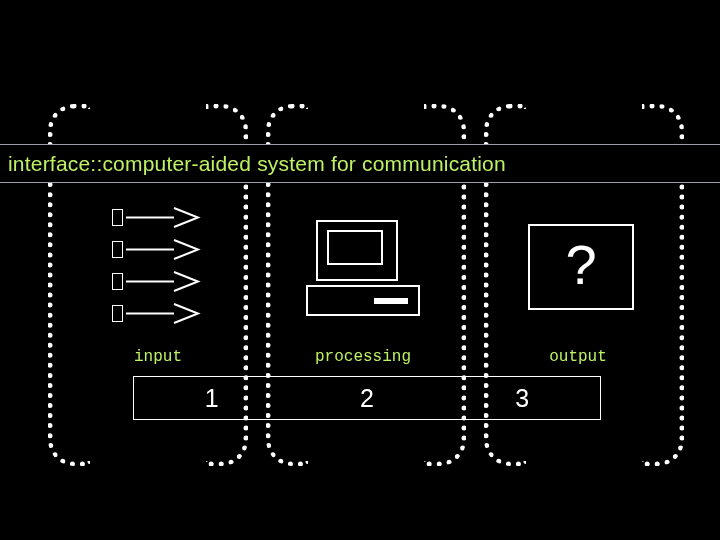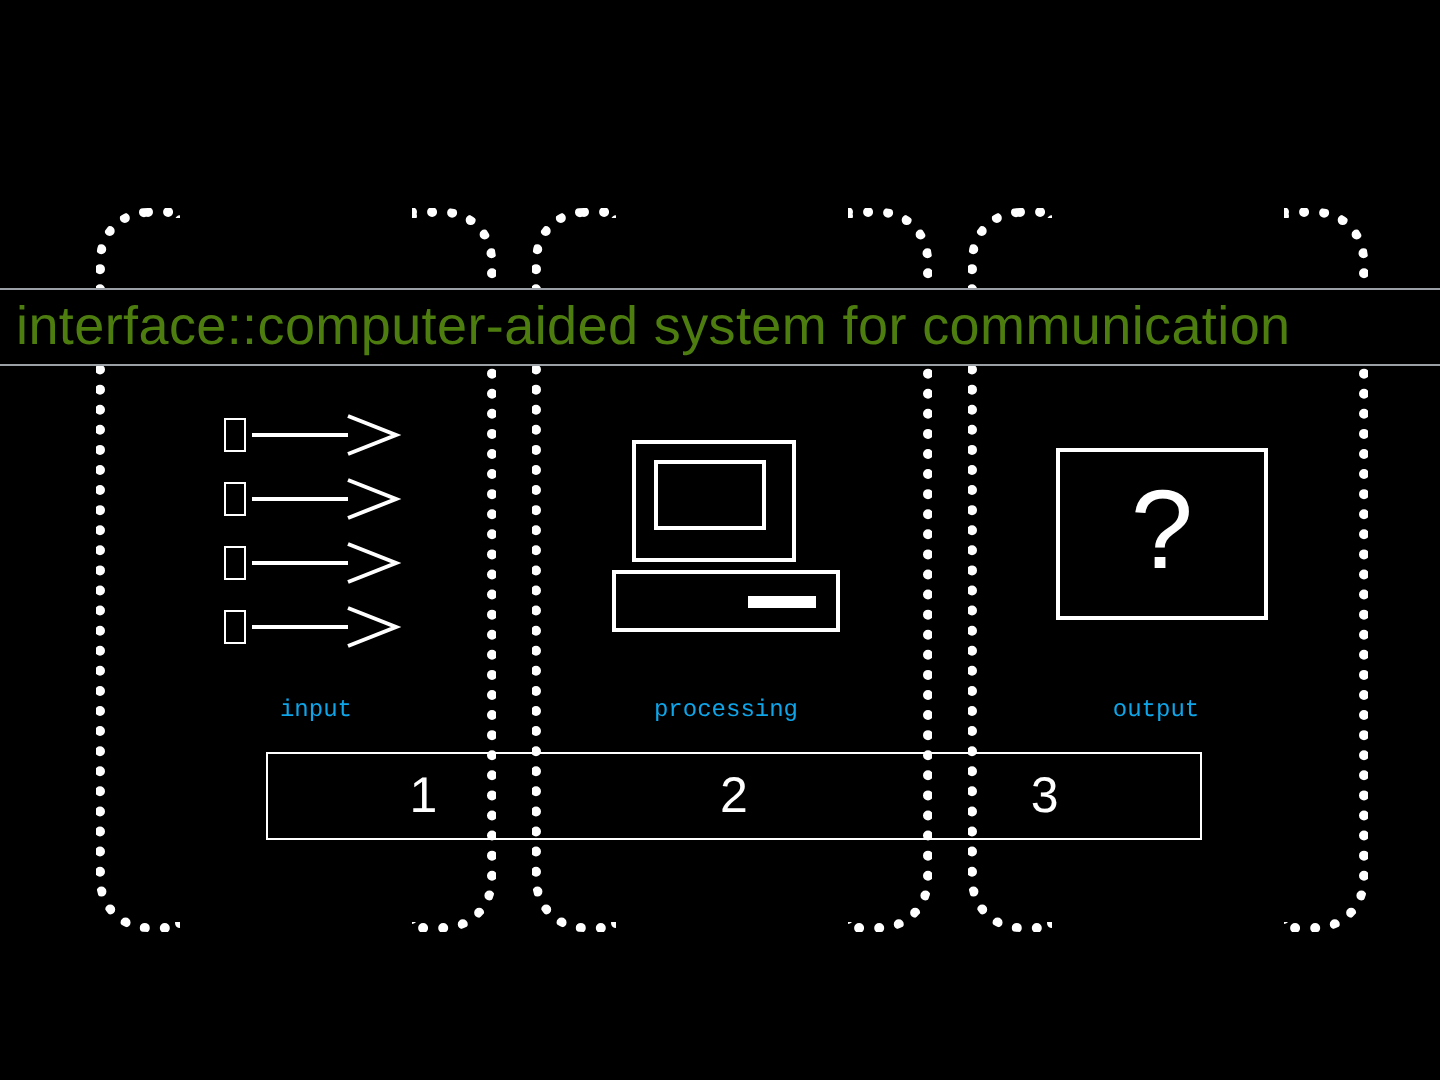--- a/index.html
+++ b/index.html
@@ -43,22 +43,22 @@
     width: 720px;
     height: 39px;
     border-top: 1px solid #9aa0a6;
     border-bottom: 1px solid #9aa0a6;
     box-sizing: border-box;
     background: #000000;
     display: flex;
     align-items: center;
   }
   #title-text {
-    color: #4d7c0f;
-    font-size: 27px;
+    color: #bef264;
+    font-size: 21px;
     letter-spacing: 0.2px;
     padding-left: 8px;
     white-space: nowrap;
   }
 
   
   #arrows {
     position: absolute;
     left: 112px;
     top: 206px;
@@ -141,23 +141,23 @@
   #output-question {
     color: #ffffff;
     font-size: 56px;
     line-height: 1;
     margin-top: -4px;
   }
 
   
   .caption {
     position: absolute;
-    color: #0ea5e9;
+    color: #bef264;
     font-family: "Liberation Mono", monospace;
-    font-size: 12px;
+    font-size: 16px;
     text-align: center;
     white-space: nowrap;
   }
 
   
   #numbers-bar {
     position: absolute;
     left: 133px;
     top: 376px;
     width: 468px;

